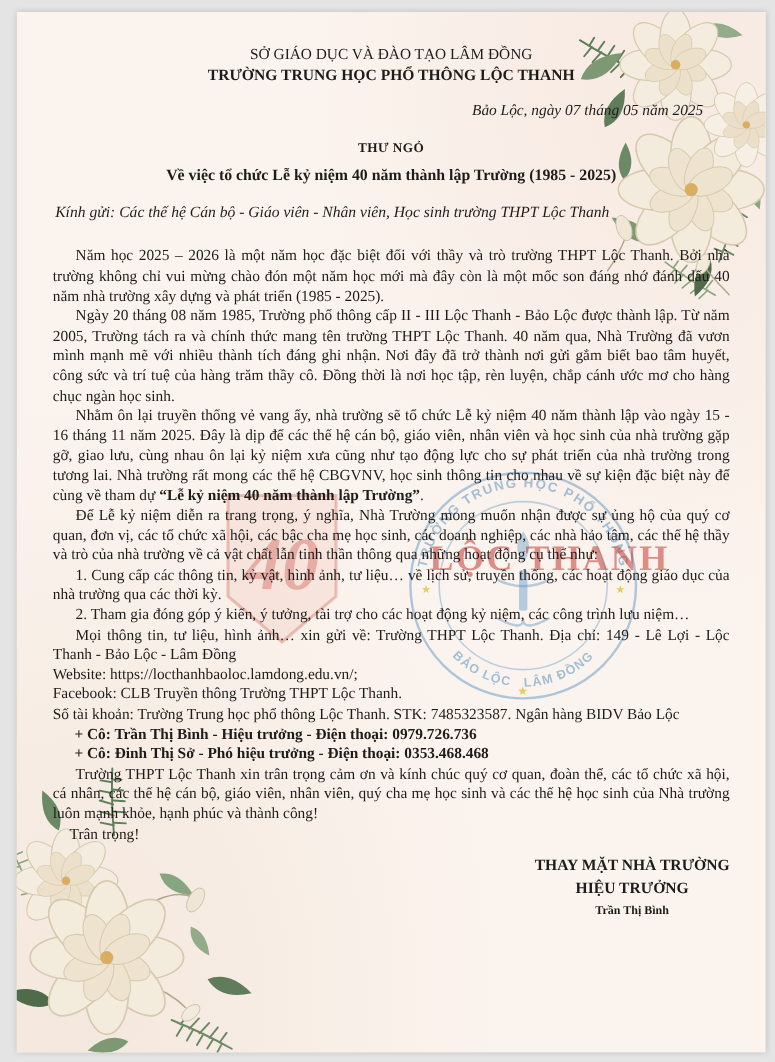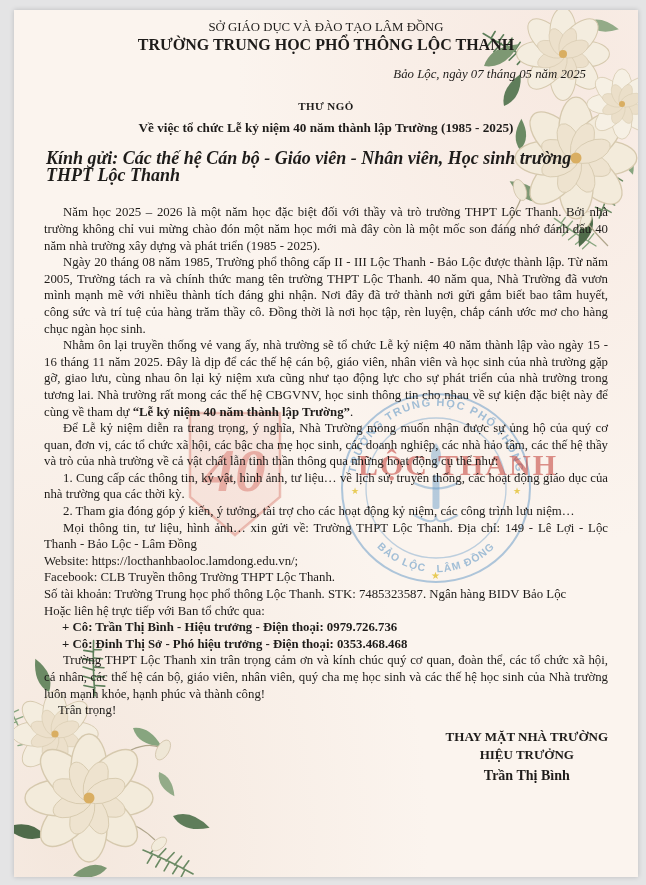--- a/index.html
+++ b/index.html
@@ -5,40 +5,40 @@
   html,body{margin:0;padding:0;}
   body{width:646px;height:885px;overflow:hidden;background:#e4e4e5;
        font-family:"Liberation Serif","DejaVu Serif",serif;}
   .stage{position:relative;width:646px;height:885px;background:#e4e4e5;}
   .paper{position:absolute;left:14px;top:10px;right:8px;bottom:8px;
          background:
            radial-gradient(ellipse at 88% 6%, #f7e9e1 0%, rgba(247,233,225,0) 42%),
            radial-gradient(ellipse at 8% 96%, #f4e7dd 0%, rgba(244,231,221,0) 45%),
            #fbf4ee;
          overflow:hidden;box-shadow:0 0 5px rgba(0,0,0,.18);}
-  .content{position:relative;z-index:2;padding:9px 30px 0 30px;
+  .content{position:relative;z-index:2;padding:27px 30px 0 30px;
            font-size:12.8px;line-height:16.6px;color:#1e1c1a;}
   .h1{text-align:center;}
-  .h2{text-align:center;font-weight:bold;font-size:16px;margin-top:1px;}
+  .h2{text-align:center;font-weight:bold;font-size:13px;margin-top:1px;}
   .dateline{text-align:right;font-style:italic;margin:13px 22px 0 0;}
   .title{text-align:center;font-weight:bold;font-size:11px;line-height:20px;
          letter-spacing:.4px;margin-top:13px;}
   .subtitle{text-align:center;font-weight:bold;font-size:13.2px;margin-top:4px;}
-  .sal{font-weight:bold;font-style:italic;font-size:18px;line-height:17px;}
+  .sal{font-weight:normal;font-style:italic;font-size:13px;line-height:17px;}
   .sal1{margin-top:14px;padding-left:2px;}
   .sal2{margin-top:3px;padding-left:60px;}
   p.para{margin:0;text-align:justify;text-indent:19px;}
   p.first{margin-top:20px;}
   .line{margin:0;text-align:justify;}
   .indent-md{text-indent:23px;}
   .contact{margin:0;padding-left:18px;font-weight:bold;}
   .regards{margin:0;text-indent:14px;}
   .sig{position:relative;z-index:2;width:max-content;margin:9px 30px 0 auto;
        text-align:center;font-weight:bold;font-size:13px;line-height:18.5px;color:#1e1c1a;}
-  .sig-name{font-size:14px;margin-top:2px;}
+  .sig-name{font-size:10px;margin-top:2px;}
   
   .deco-tr{position:absolute;top:-2px;right:-2px;width:172px;height:242px;z-index:1;}
   .deco-bl{position:absolute;left:-3px;bottom:-3px;width:214px;height:250px;z-index:1;}
   .watermark{position:absolute;left:118px;top:383px;width:442px;height:212px;z-index:0;}
 </style>
 </head>
 <body>
 
 <svg width="0" height="0" style="position:absolute" aria-hidden="true">
   <defs>
@@ -185,21 +185,20 @@
       <p class="para first">Năm học 2025 – 2026 là một năm học đặc biệt đối với thầy và trò trường THPT Lộc Thanh. Bởi nhà trường không chỉ vui mừng chào đón một năm học mới mà đây còn là một mốc son đáng nhớ đánh dấu 40 năm nhà trường xây dựng và phát triển (1985 - 2025).</p>
       <p class="para">Ngày 20 tháng 08 năm 1985, Trường phổ thông cấp II - III Lộc Thanh - Bảo Lộc được thành lập. Từ năm 2005, Trường tách ra và chính thức mang tên trường THPT Lộc Thanh. 40 năm qua, Nhà Trường đã vươn mình mạnh mẽ với nhiều thành tích đáng ghi nhận. Nơi đây đã trở thành nơi gửi gắm biết bao tâm huyết, công sức và trí tuệ của hàng trăm thầy cô. Đồng thời là nơi học tập, rèn luyện, chắp cánh ước mơ cho hàng chục ngàn học sinh.</p>
       <p class="para"><span>Nhằm ôn lại truyền thống vẻ vang ấy, nhà trường sẽ tổ chức Lễ kỷ niệm 40 năm thành lập vào ngày 15 - 16 tháng 11 năm 2025. Đây là dịp để các thế hệ cán bộ, giáo viên, nhân viên và học sinh của nhà trường gặp gỡ, giao lưu, cùng nhau ôn lại kỷ niệm xưa cũng như tạo động lực cho sự phát triển của nhà trường trong tương lai. Nhà trường rất mong các thế hệ CBGVNV, học sinh thông tin cho nhau về sự kiện đặc biệt này để cùng về tham dự </span><b>“Lễ kỷ niệm 40 năm thành lập Trường”</b><span>.</span></p>
       <p class="para">Để Lễ kỷ niệm diễn ra trang trọng, ý nghĩa, Nhà Trường mong muốn nhận được sự ủng hộ của quý cơ quan, đơn vị, các tổ chức xã hội, các bậc cha mẹ học sinh, các doanh nghiệp, các nhà hảo tâm, các thế hệ thầy và trò của nhà trường về cả vật chất lẫn tinh thần thông qua những hoạt động cụ thể như:</p>
       <p class="para">1. Cung cấp các thông tin, kỷ vật, hình ảnh, tư liệu… về lịch sử, truyền thống, các hoạt động giáo dục của nhà trường qua các thời kỳ.</p>
       <p class="para">2. Tham gia đóng góp ý kiến, ý tưởng, tài trợ cho các hoạt động kỷ niệm, các công trình lưu niệm…</p>
       <p class="para indent-md">Mọi thông tin, tư liệu, hình ảnh… xin gửi về: Trường THPT Lộc Thanh. Địa chỉ: 149 - Lê Lợi - Lộc Thanh - Bảo Lộc - Lâm Đồng</p>
       <p class="line">Website: https://locthanhbaoloc.lamdong.edu.vn/;</p>
       <p class="line">Facebook: CLB Truyền thông Trường THPT Lộc Thanh.</p>
       <p class="line">Số tài khoản: Trường Trung học phổ thông Lộc Thanh. STK: 7485323587. Ngân hàng BIDV Bảo Lộc</p>
-      <p class="line">Hoặc liên hệ trực tiếp với Ban tổ chức qua:</p>
       <p class="contact">+ Cô: Trần Thị Bình - Hiệu trưởng - Điện thoại: 0979.726.736</p>
       <p class="contact">+ Cô: Đinh Thị Sở - Phó hiệu trưởng - Điện thoại: 0353.468.468</p>
       <p class="para">Trường THPT Lộc Thanh xin trân trọng cảm ơn và kính chúc quý cơ quan, đoàn thể, các tổ chức xã hội, cá nhân, các thế hệ cán bộ, giáo viên, nhân viên, quý cha mẹ học sinh và các thế hệ học sinh của Nhà trường luôn mạnh khỏe, hạnh phúc và thành công!</p>
       <p class="regards">Trân trọng!</p>
     </div>
 
     <div class="sig">
       <div>THAY MẶT NHÀ TRƯỜNG</div>
       <div>HIỆU TRƯỞNG</div>
       <div class="sig-name">Trần Thị Bình</div>

